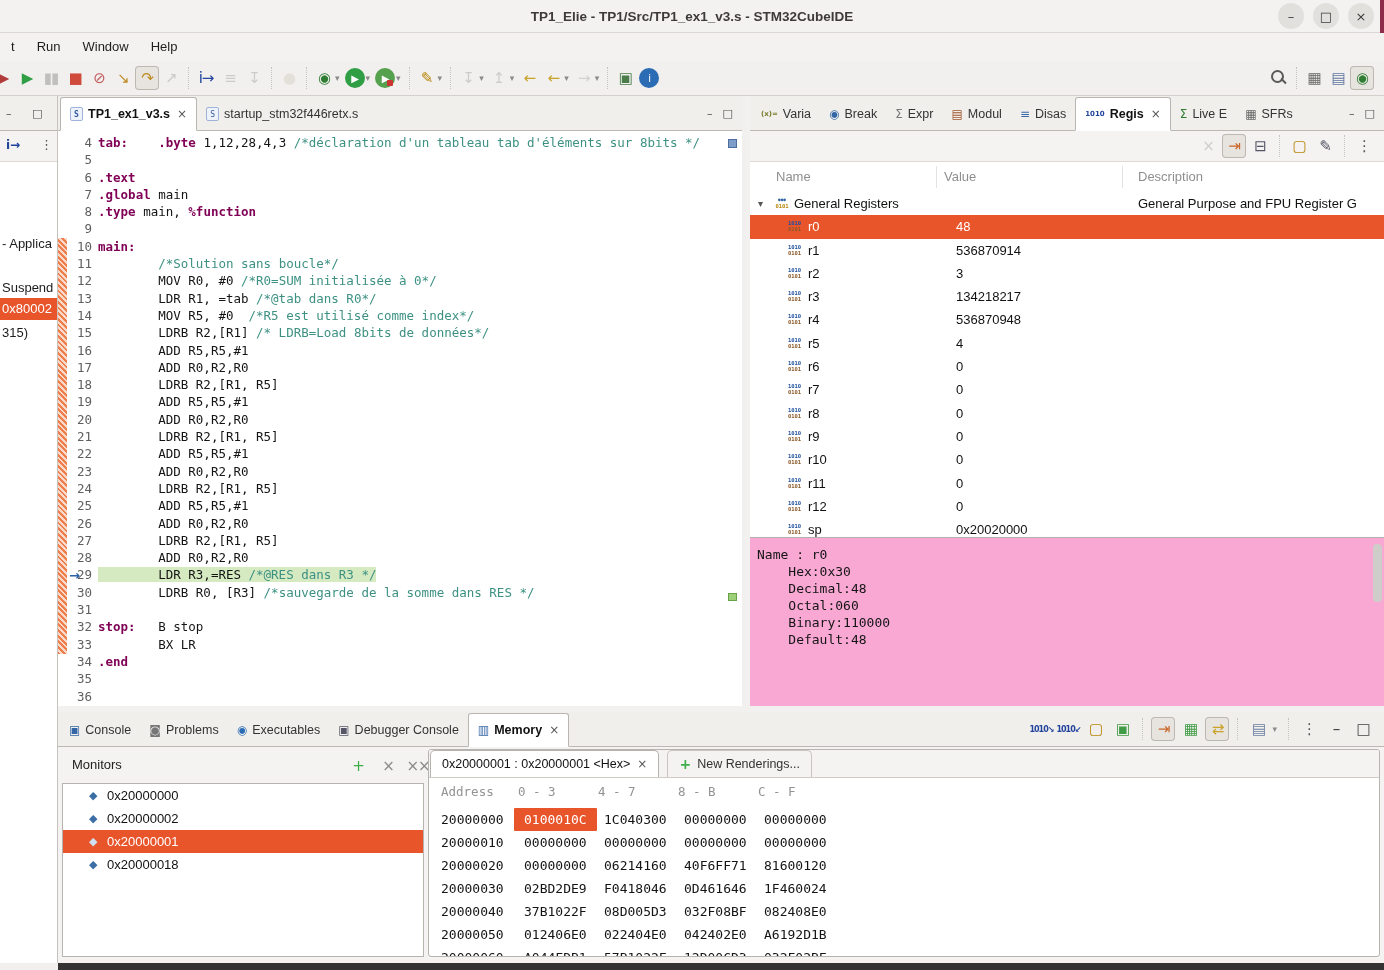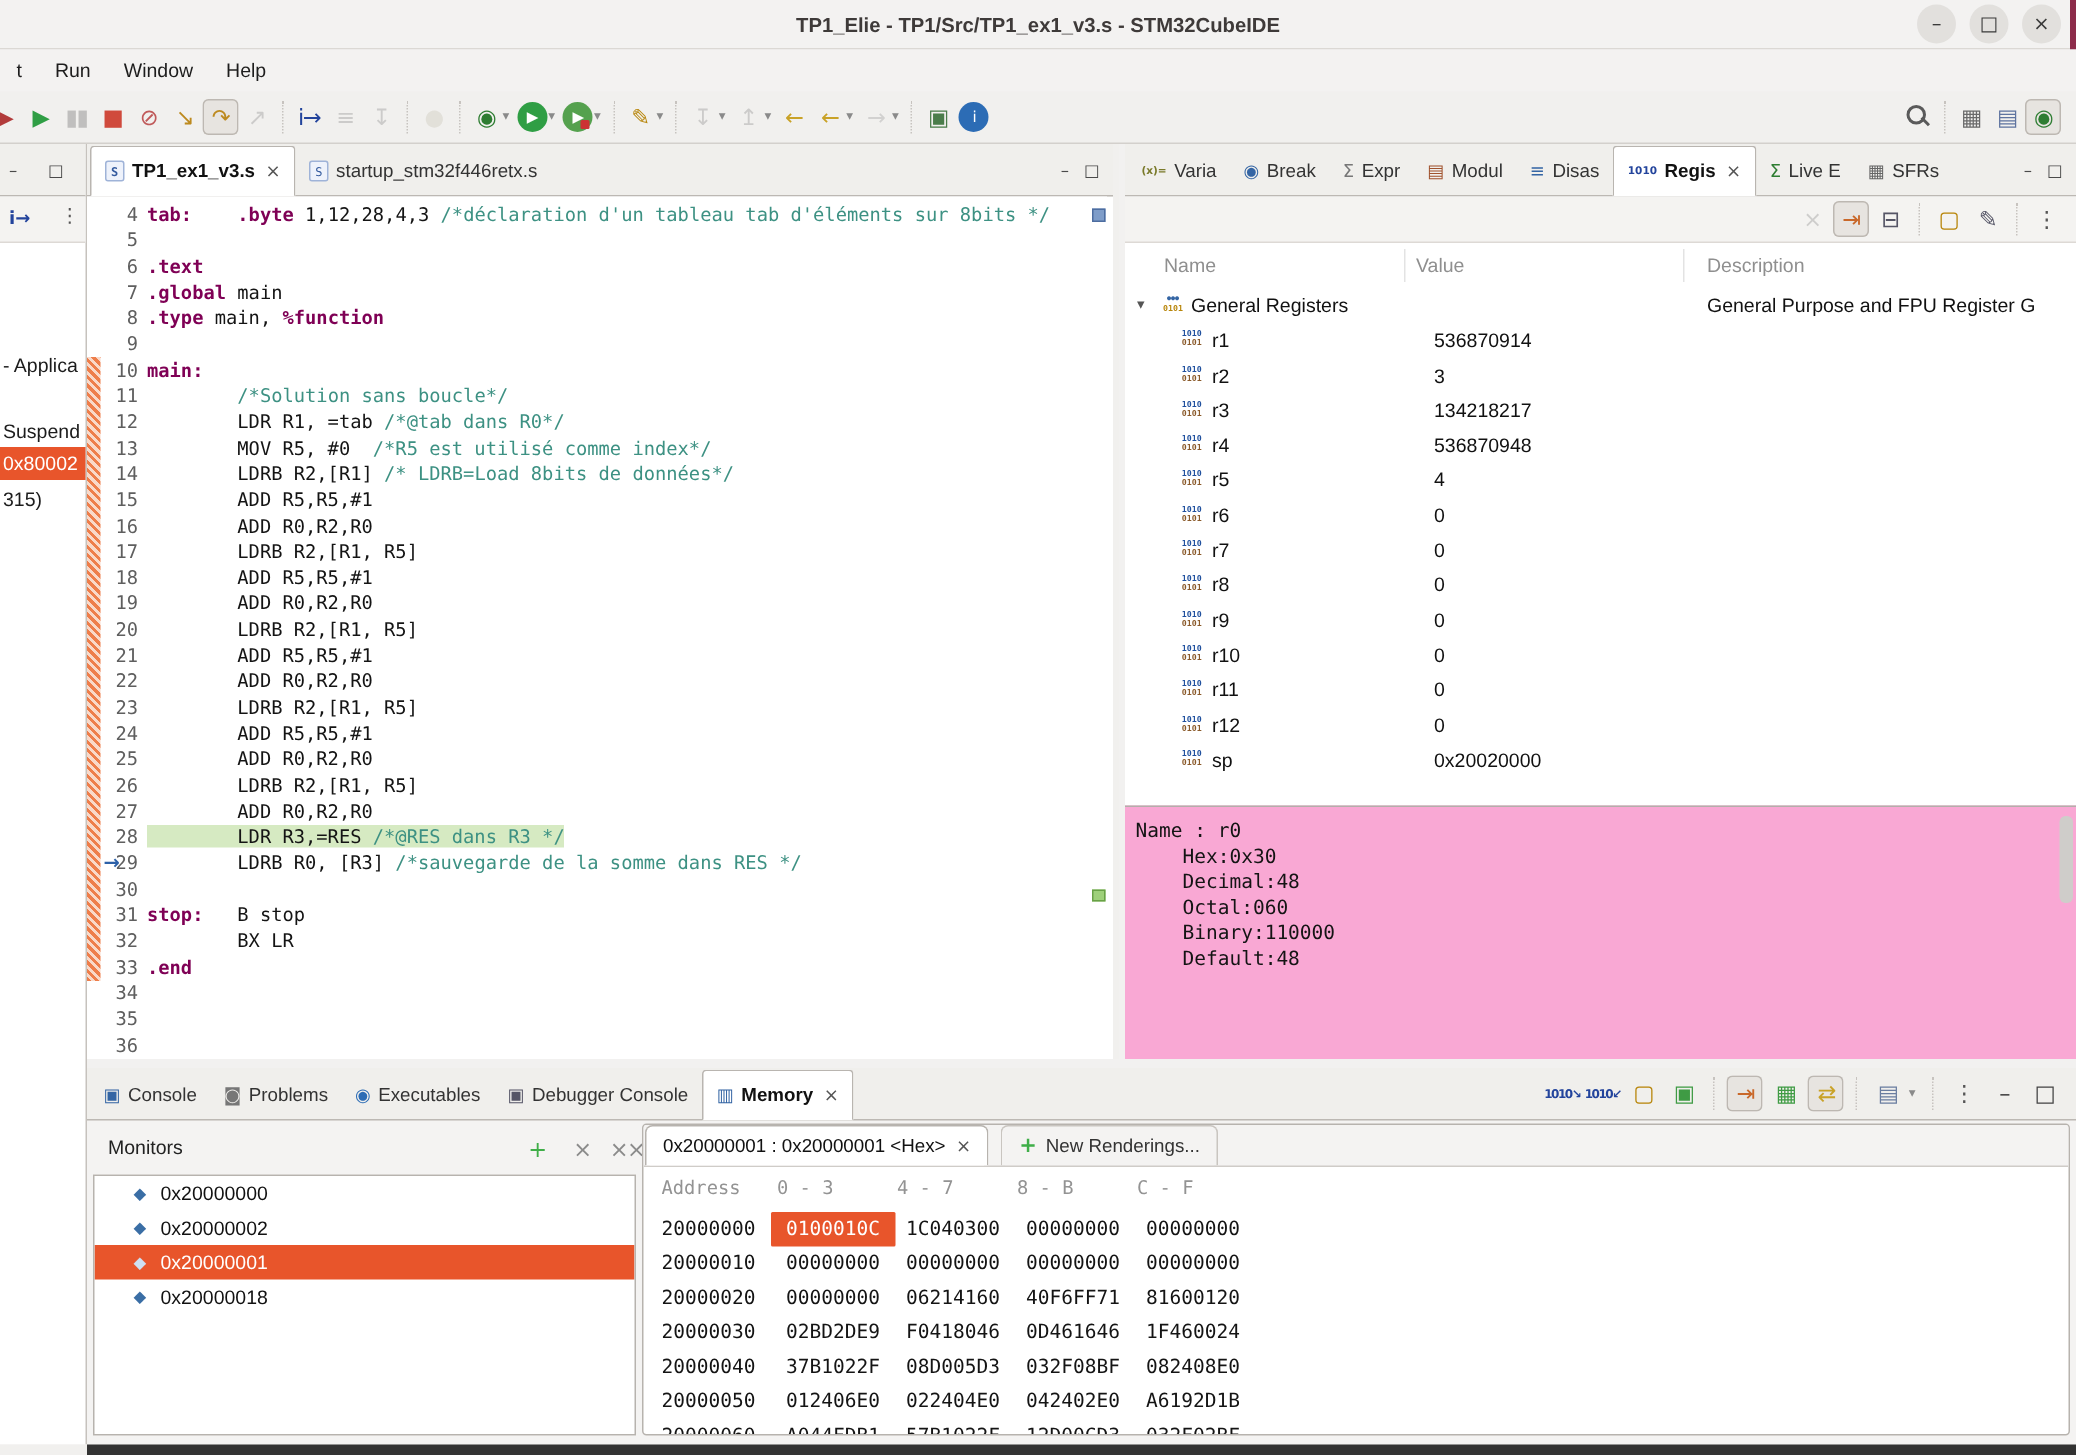--- a/index.html
+++ b/index.html
@@ -263,20 +263,21 @@
         </div>
       <div id="code">
           <div class="cl"><span class="s-lbl">tab:</span><span class="s-code">    </span><span class="s-dir">.byte</span><span class="s-code"> 1,12,28,4,3 </span><span class="s-com">/*déclaration d'un tableau tab d'éléments sur 8bits */</span></div>
           <div class="cl"></div>
           <div class="cl"><span class="s-dir">.text</span></div>
           <div class="cl"><span class="s-dir">.global</span><span class="s-code"> main</span></div>
           <div class="cl"><span class="s-dir">.type</span><span class="s-code"> main, </span><span class="s-dir">%function</span></div>
           <div class="cl"></div>
           <div class="cl"><span class="s-lbl">main:</span></div>
           <div class="cl"><span class="s-code">        </span><span class="s-com">/*Solution sans boucle*/</span></div>
+          <div class="cl"><span class="s-code">        MOV R0, #0 </span><span class="s-com">/*R0=SUM initialisée à 0*/</span></div>
           <div class="cl"><span class="s-code">        LDR R1, =tab </span><span class="s-com">/*@tab dans R0*/</span></div>
           <div class="cl"><span class="s-code">        MOV R5, #0  </span><span class="s-com">/*R5 est utilisé comme index*/</span></div>
           <div class="cl"><span class="s-code">        LDRB R2,[R1] </span><span class="s-com">/* LDRB=Load 8bits de données*/</span></div>
           <div class="cl"><span class="s-code">        ADD R5,R5,#1</span></div>
           <div class="cl"><span class="s-code">        ADD R0,R2,R0</span></div>
           <div class="cl"><span class="s-code">        LDRB R2,[R1, R5]</span></div>
           <div class="cl"><span class="s-code">        ADD R5,R5,#1</span></div>
           <div class="cl"><span class="s-code">        ADD R0,R2,R0</span></div>
           <div class="cl"><span class="s-code">        LDRB R2,[R1, R5]</span></div>
           <div class="cl"><span class="s-code">        ADD R5,R5,#1</span></div>
@@ -360,20 +361,28 @@
     </div>
     <div id="rrows">
         <div class="rrow group">
           <span class="twist">▾</span>
           <span class="grpico">
             <i>●●●</i>
             <i>0101</i>
           </span>
           <span class="gname">General Registers</span>
           <span class="gdesc">General Purpose and FPU Register G</span>
+        </div>
+        <div class="rrow sel">
+          <span class="regico">
+            <i>1010</i>
+            <i>0101</i>
+          </span>
+          <span class="rname">r0</span>
+          <span class="rvalue">48</span>
         </div>
         <div class="rrow">
           <span class="regico">
             <i>1010</i>
             <i>0101</i>
           </span>
           <span class="rname">r1</span>
           <span class="rvalue">536870914</span>
         </div>
         <div class="rrow">

